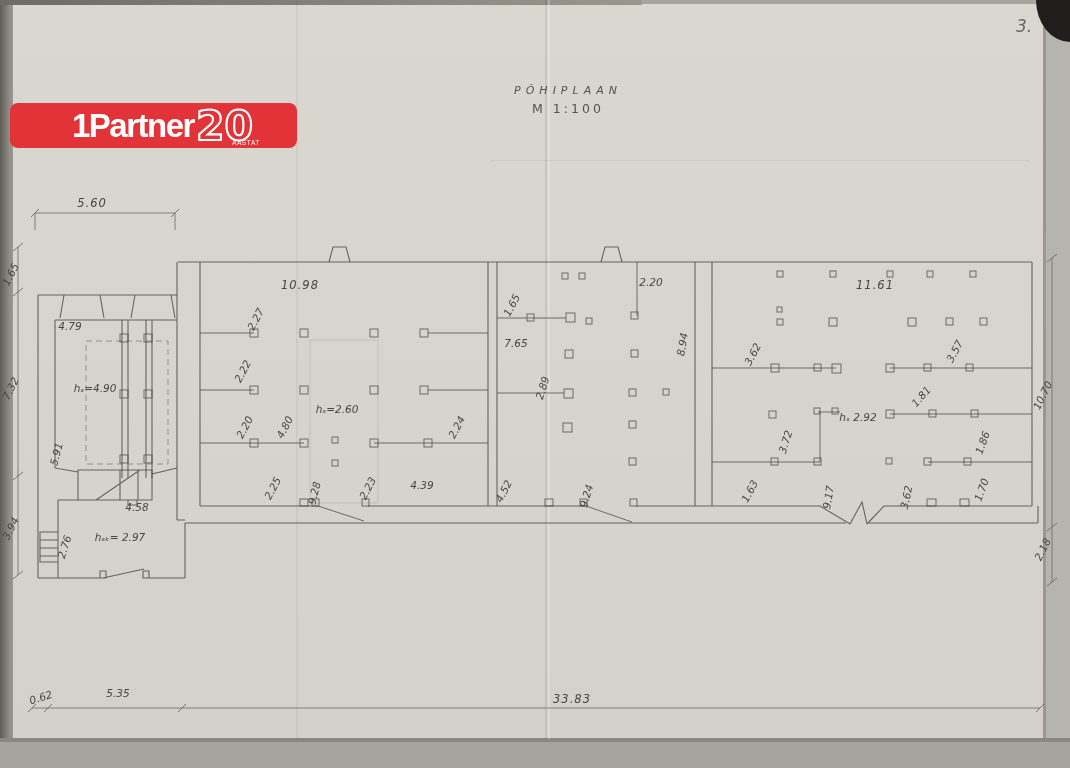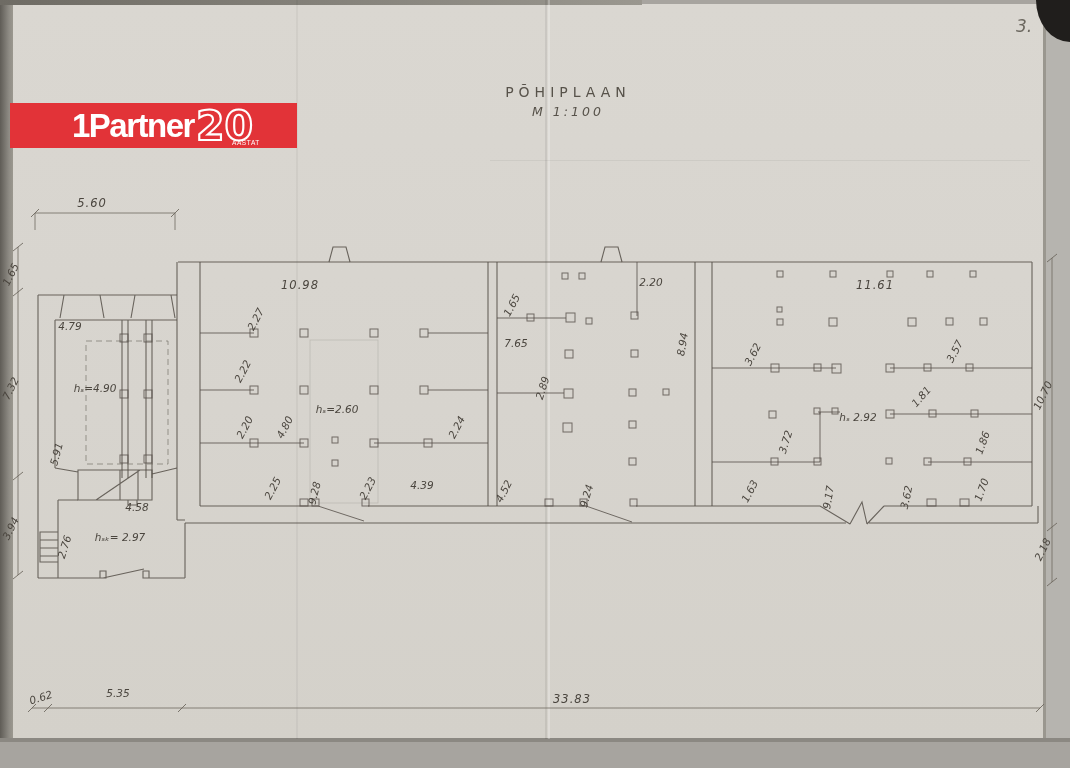--- a/index.html
+++ b/index.html
@@ -27,23 +27,23 @@
   .logo{left:10px;top:103px;width:287px;height:45px;display:flex;
     align-items:center;}
   .logo .brand{color:#fff;font-weight:bold;font-size:33px;
     font-family:"Liberation Sans",sans-serif;letter-spacing:-1.5px;
     margin-left:62px;line-height:1;}
   .logo .anniv-wrap{position:relative;width:70px;height:45px;}
   .logo .caption{position:absolute;right:4px;bottom:2px;color:#fff;
     font-size:6.5px;letter-spacing:.6px;font-family:"Liberation Sans",sans-serif;}
   
   .titleblock{left:498px;top:84px;width:140px;text-align:center;color:#57524a;}
-  .titleblock .heading{font-size:14px;letter-spacing:5px;
-    white-space:nowrap;}
-  .titleblock .scale{font-size:12.5px;letter-spacing:3px;font-style:italic;
+  .titleblock .heading{font-size:11px;letter-spacing:5px;
+    font-style:italic;white-space:nowrap;}
+  .titleblock .scale{font-size:12.5px;letter-spacing:3px;
     margin-top:4px;}
   .pagenum{left:1016px;top:16px;font-size:17px;color:#6b675f;font-style:italic;}
   
   #plan{left:0;top:0;width:1070px;height:768px;}
   #plan text{font-family:"DejaVu Sans",sans-serif;font-style:italic;
     fill:#4a453e;font-size:10.5px;text-anchor:middle;}
   #plan text.big{font-size:11.5px;letter-spacing:1px;}
   .w{stroke:#554f48;stroke-width:1.1;fill:none;opacity:.85;}
   .p{stroke:#554f48;stroke-width:1;fill:none;opacity:.8;}
   .sq{stroke:#554f48;stroke-width:1;fill:none;opacity:.8;}
@@ -59,21 +59,21 @@
 <div class="abs band-left"></div>
 <div class="abs band-right"></div>
 <div class="abs band-bottom"></div>
 <div class="abs band-top"></div>
 <div class="abs fold1"></div>
 <div class="abs fold2"></div>
 <div class="abs fold2b"></div>
 <div class="abs seam-h"></div>
 <div class="abs corner-blob"></div>
 
-<div class="abs logo" style="background:#e23338;">
+<div class="abs logo" style="background:#e23338;border-radius:8px;">
   <span class="brand">1Partner</span>
   <span class="anniv-wrap">
     <svg width="70" height="45" viewBox="0 0 70 45">
       <text x="2" y="37" font-family="DejaVu Sans, sans-serif" font-size="41" font-weight="bold" fill="none" stroke="#ffffff" stroke-width="2.1">20</text>
     </svg>
     <span class="caption">AASTAT</span>
   </span>
 </div>
 
 <div class="abs titleblock">

